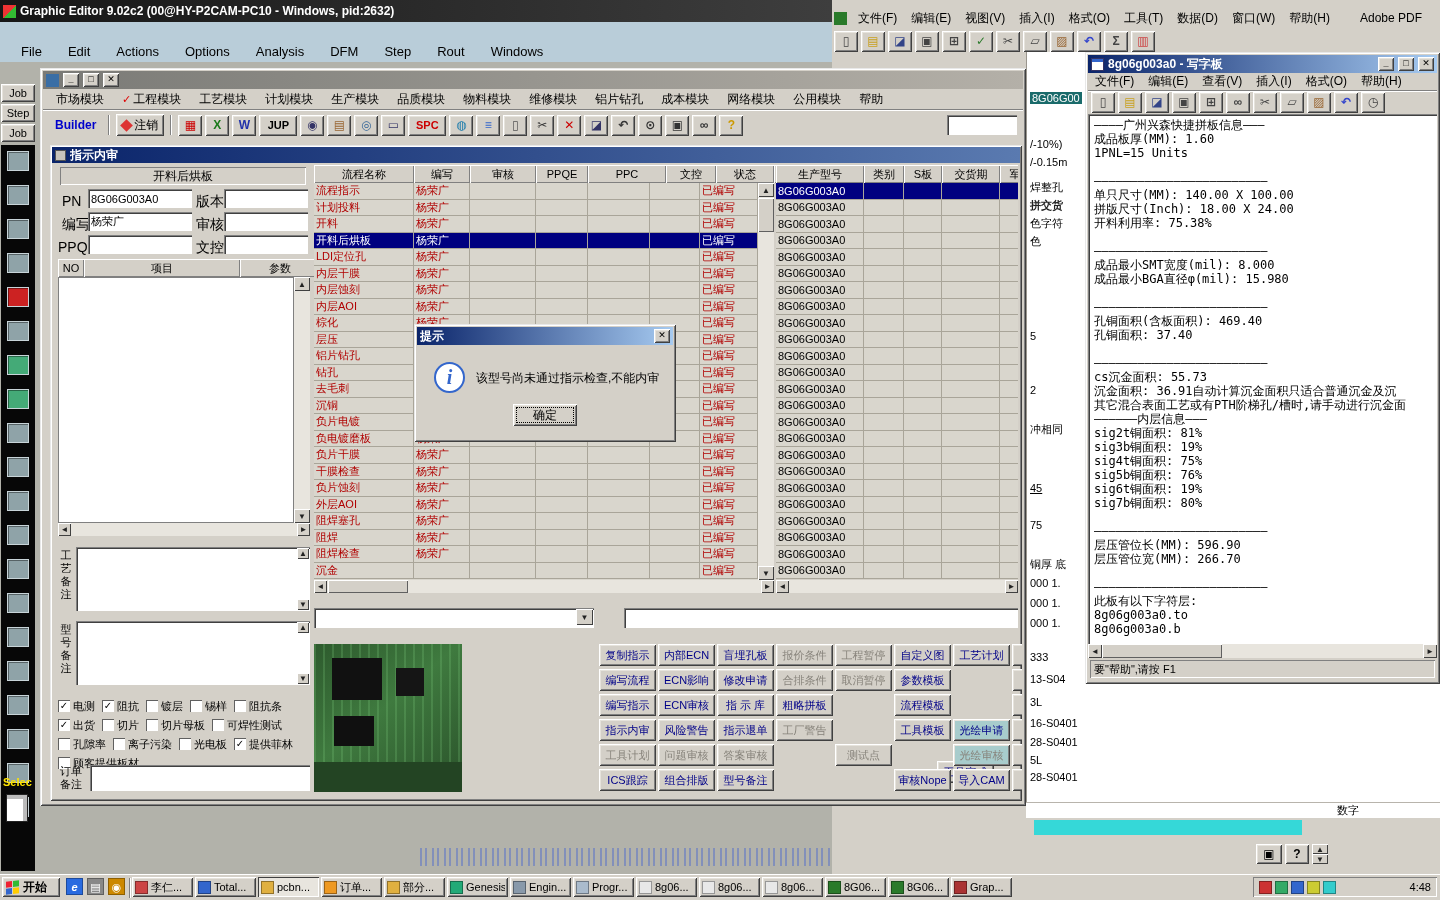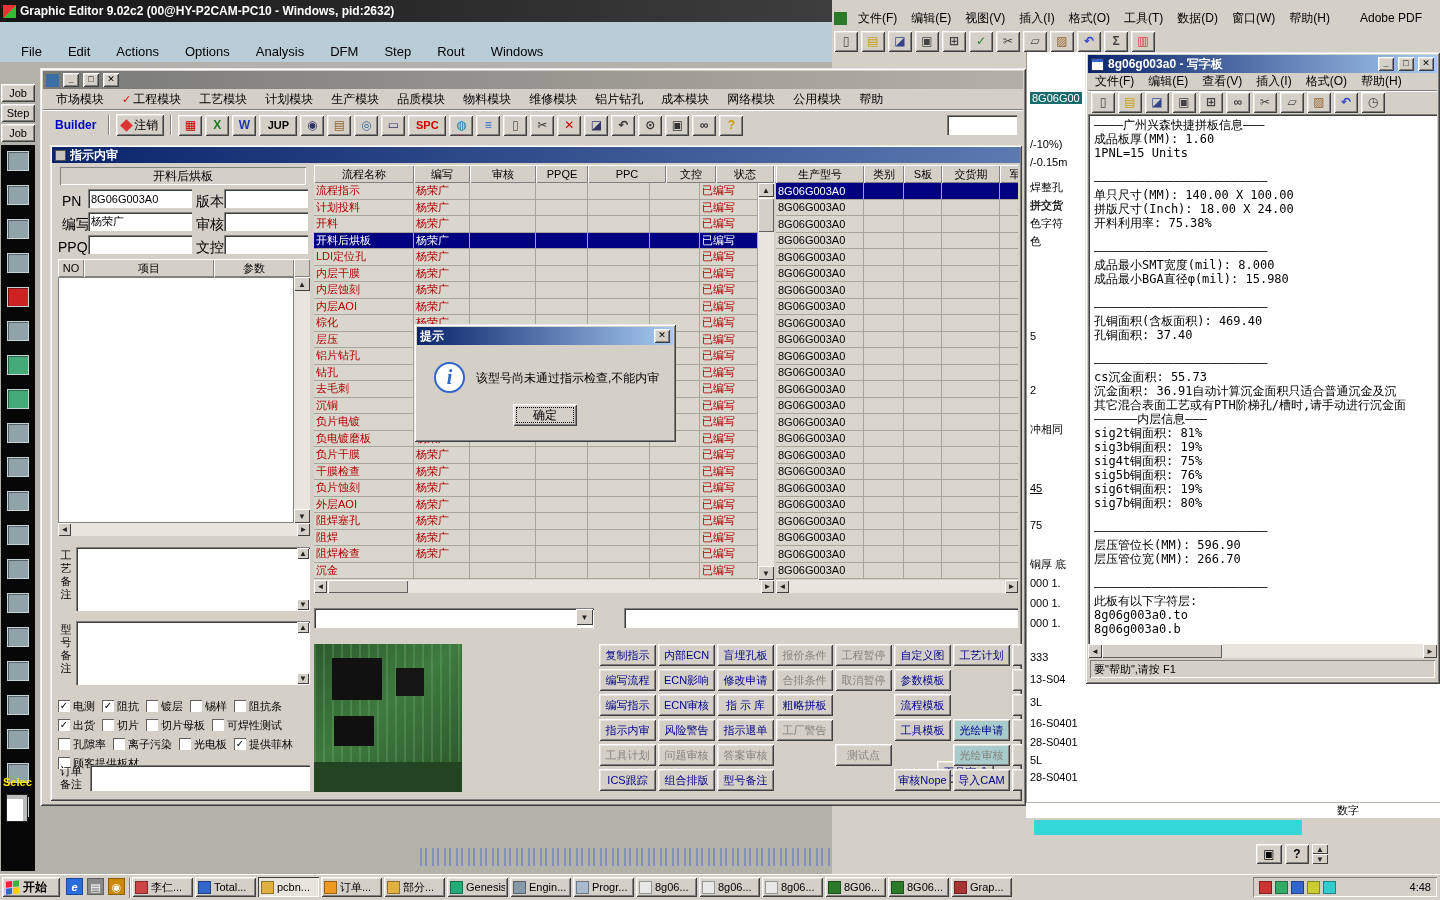--- a/index.html
+++ b/index.html
@@ -280,21 +280,21 @@
       <span class="a lbl" style="left:146px;top:71px">审核</span>
       <div class="a sunk fld" style="left:174px;top:67px;width:84px;height:19px"></div>
 
       <span class="a lbl" style="left:8px;top:94px">PPQE</span>
       <div class="a sunk fld" style="left:38px;top:90px;width:104px;height:19px"></div>
       <span class="a lbl" style="left:146px;top:94px">文控</span>
       <div class="a sunk fld" style="left:174px;top:90px;width:84px;height:19px"></div>
 
       <div class="a hrow" id="it-head" style="left:8px;top:114px">
           <div class="th" style="width: 26px;">NO</div>
-          <div class="th" style="width: 130px;">项目</div>
+          <div class="th" style="width: 156px;">项目</div>
           <div class="th" style="width: 80px;">参数</div>
           <div class="th" style="width: 16px;"></div>
         </div>
       <div class="a" style="left:8px;top:132px;width:236px;height:246px;background:#fff;border:1px solid #808080"></div>
       <div class="a sb" style="left:244px;top:132px;width:16px;height:246px">
         <div class="a arr" style="left:0;top:0;width:16px;height:14px">▲</div>
         <div class="a arr" style="left:0;bottom:0;width:16px;height:14px">▼</div>
       </div>
       <div class="a sb" style="left:8px;top:378px;width:252px;height:13px">
         <div class="a arr" style="left:0;top:0;width:13px;height:13px">◄</div>

